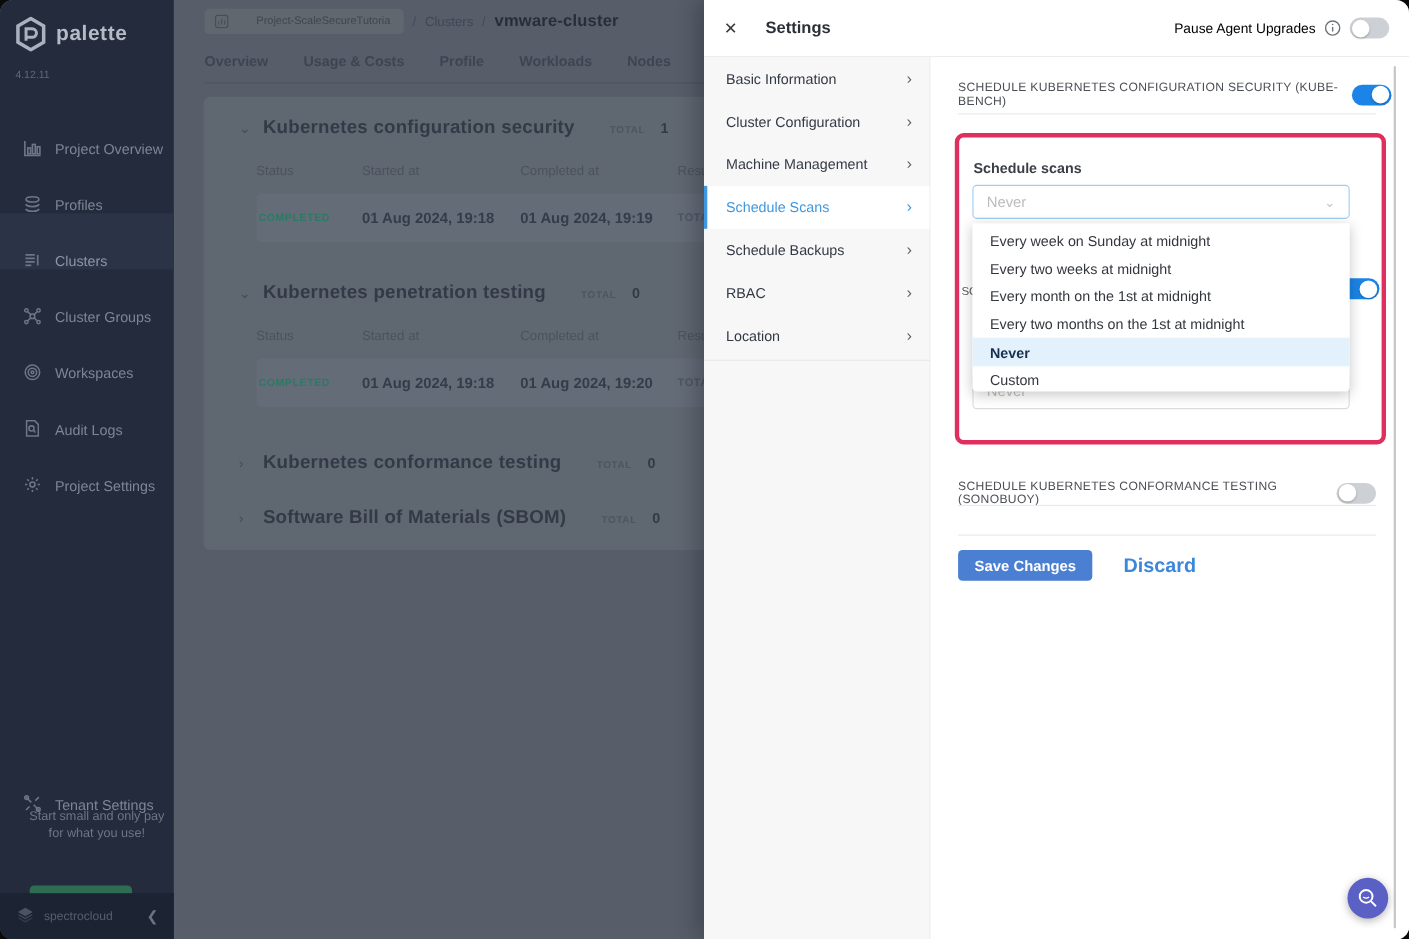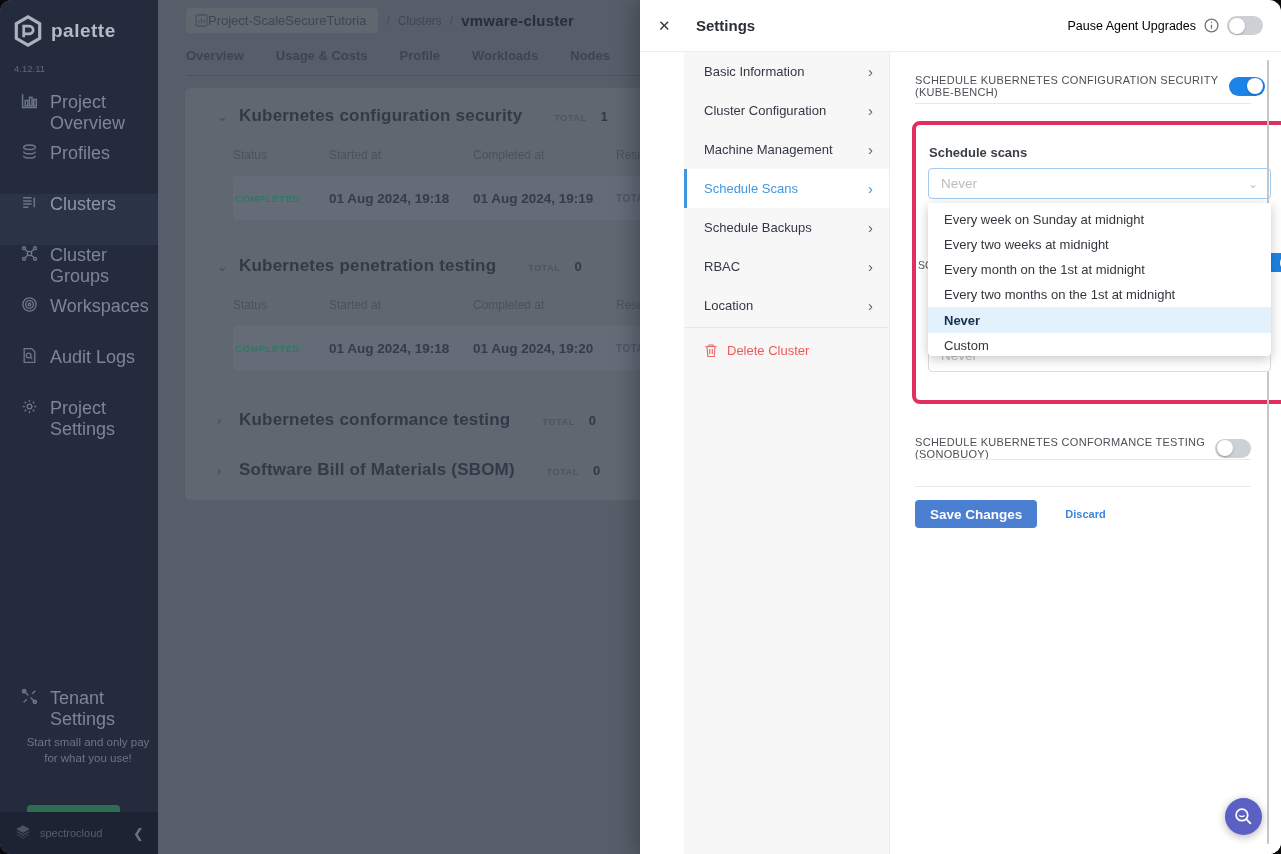--- a/index.html
+++ b/index.html
@@ -9,35 +9,35 @@
   
   .app { position:absolute; inset:0; background:#575e69; }
 
   
   .sidebar { position:absolute; left:0; top:0; width:158px; height:854px; background:#232b3c; }
   .logo-row { position:absolute; left:13px; top:15px; display:flex; align-items:center; gap:8px; }
   .logo-mark { width:30px; height:32px; color:#aab1bf; }
   .logo-text { font-size:19px; color:#b4bac6; letter-spacing:.5px; font-weight:600; }
   .version { position:absolute; left:14px; top:63px; font-size:9.5px; color:#5f6ptr778; color:#60687a; }
   .nav { position:absolute; left:0; top:92px; width:158px; }
-  .nav-item { display:flex; align-items:flex-start; gap:12px; height:51px; padding:0 0 0 21px; color:#7d8596; font-size:18px; cursor:pointer; }
+  .nav-item { display:flex; align-items:flex-end; gap:12px; height:51px; padding:0 0 0 21px; color:#7d8596; font-size:13px; cursor:pointer; }
   .nav-item.active { background:#2b3447; color:#8d95a6; }
   .nav-icon { width:17px; height:17px; flex:0 0 17px; color:#6d7687; }
   .tenant { position:absolute; left:0; top:688px; width:158px; }
   .promo { position:absolute; left:0; top:735px; width:176px; text-align:center; font-size:11.5px; line-height:1.35; color:#6e7685; }
   .upgrade-btn { position:absolute; left:27px; top:777px; width:93px; height:26px; background:#2f6d53; border:none; border-radius:4px; color:#86b79d; font-size:12px; font-family:inherit; cursor:pointer;margin-top:28px; }
   .side-footer { position:absolute; left:0; bottom:0; width:158px; height:42px; background:#1c2433; display:flex; align-items:center; padding:0 14px; }
   .brand-logo { width:18px; height:18px; color:#4b5365; }
   .brand-name { margin-left:8px; font-size:11px; color:#565e6f; }
   .collapse { margin-left:auto; color:#6a7283; font-size:13px; cursor:pointer; }
 
   
   .main { position:absolute; left:158px; top:0; right:0; height:854px; overflow:hidden; }
   .crumbs { position:absolute; left:28px; top:8px; display:flex; align-items:center; gap:8px; }
-  .crumb-pill { display:flex; align-items:center; gap:0; background:#60676f; border-radius:4px; padding:5px 12px 5px 9px; font-size:13px; color:#3f4653; cursor:pointer;text-align:center; }
+  .crumb-pill { display:flex; align-items:center; gap:25px; background:#60676f; border-radius:4px; padding:5px 12px 5px 9px; font-size:10px; color:#3f4653; cursor:pointer;text-align:center; }
   .crumb-icon { width:13px; height:13px; color:#474e5b; }
   .crumb-sep { color:#434a56; font-size:12px; }
   .crumb-link { color:#3f4754; font-size:12px; cursor:pointer; }
   .crumb-current { color:#272e3a; font-size:15px; font-weight:700; letter-spacing:.2px; }
   .tabs { position:absolute; left:28px; top:48px; right:0; display:flex; gap:32px; border-bottom:1px solid #4c535f; padding-bottom:12px; width:612px; }
   .tab { font-size:13px; color:#3d4552; font-weight:600; cursor:pointer; white-space:nowrap; }
 
   .content-card { position:absolute; left:27px; top:88px; width:1096px; height:412px; background:#5f6771; border-radius:6px; }
   .section { position:absolute; left:32px; right:0; }
   .sec-title-row { display:flex; align-items:baseline; gap:10px; }
@@ -53,42 +53,42 @@
 
   
   .panel { position:absolute; left:640px; top:0; width:641px; height:854px; background:#ffffff; box-shadow:-6px 0 18px rgba(10,14,22,.28); }
   .panel-header { position:relative; height:52px; border-bottom:1px solid #ececec; display:flex; align-items:center; padding:0 18px; }
   .close-x { font-size:15px; color:#3a3a3a; cursor:pointer; width:20px; }
   .panel-title { margin-left:18px; font-size:15px; font-weight:700; color:#2b2f36; }
   .pause-wrap { margin-left:auto; display:flex; align-items:center; gap:8px; }
   .pause-label { font-size:12.5px; color:#000000; }
   .info-icon { width:15px; height:15px; color:#6f747c; cursor:pointer; }
 
-  .panel-body { position:absolute; top:52px; left:0; right:0; bottom:0; display:flex;padding-left:44px; }
+  .panel-body { position:absolute; top:52px; left:0; right:0; bottom:0; display:flex; }
   .panel-menu { width:206px; background:#f7f7f8; border-right:1px solid #ececec; padding-top:0; }
   .menu-item { position:relative; display:flex; align-items:center; height:39px; padding:0 16px 0 20px; font-size:13px; color:#333944; cursor:pointer; }
   .menu-item .mi-chevron { margin-left:auto; color:#5c626c; font-size:15px; }
   .menu-item.selected { background:#ffffff; color:#3f97e0; }
   .menu-item.selected::before { content:""; position:absolute; left:0; top:0; bottom:0; width:3px; background:#3f97e0; }
   .menu-item.selected .mi-chevron { color:#3f97e0; }
   .menu-sep { border-top:1px solid #e7e7e7; margin-top:2px; }
   .delete-item { display:flex; align-items:center; gap:9px; height:44px; padding:0 20px; color:#ee5a5a; font-size:13px; cursor:pointer; }
   .trash-icon { width:14px; height:15px; color:#ef6d6d; }
 
   .panel-content { position:relative; flex:1; background:#ffffff; }
   .kb-row { position:absolute; left:25px; right:16px; top:22px; display:flex; align-items:center; justify-content:space-between; }
   .setting-caps-label { font-size:11px; letter-spacing:.3px; color:#4c4f55; }
   .divider { position:absolute; left:25px; right:30px; height:1px; background:#e9e9e9; }
   .d1 { top:51px; }
   .sb-row { position:absolute; left:25px; right:30px; top:384px; display:flex; align-items:center; justify-content:space-between; }
   .d2 { top:407px; }
   .d3 { top:434px; }
   .save-row { position:absolute; left:25px; top:448px; display:flex; align-items:center; gap:28px; }
   .save-btn { background:#4a7fd1; color:#fff; border:none; border-radius:4px; height:28px; padding:0 15px; font-size:13.5px; font-weight:700; font-family:inherit; cursor:pointer; }
-  .discard-link { color:#3d87da; font-size:11px; font-weight:700; cursor:pointer; }
+  .discard-link { color:#3d87da; font-size:18px; font-weight:700; cursor:pointer; }
   .panel-scrollbar { position:absolute; right:12px; top:8px; bottom:10px; width:2px; background:#c6c6c6; border-radius:2px; }
 
   
   .toggle { position:relative; width:36px; height:19px; border-radius:10px; cursor:pointer; flex:0 0 36px; }
   .toggle .knob { position:absolute; top:1.5px; width:16px; height:16px; border-radius:50%; background:#fff; box-shadow:0 1px 2px rgba(0,0,0,.25); }
   .toggle.on { background:#1b84e6; }
   .toggle.on .knob { right:2px; }
   .toggle.off { background:#cdd0d5; }
   .toggle.off .knob { left:2px; }
 
@@ -347,29 +347,20 @@
           </div>
         <div class="menu-item">
             <span>RBAC</span>
             <span class="mi-chevron">›</span>
           </div>
         <div class="menu-item">
             <span>Location</span>
             <span class="mi-chevron">›</span>
           </div>
         <div class="menu-sep"></div>
-        <div class="delete-item">
-          <svg class="trash-icon" viewBox="0 0 14 15" fill="none" stroke="currentColor" stroke-width="1.2">
-              <path d="M1.5 3.5 h11"></path>
-              <path d="M5 3.5 V2 h4 v1.5"></path>
-              <path d="M3 3.5 L3.8 13.5 h6.4 L11 3.5"></path>
-              <path d="M5.7 6 v5 M8.3 6 v5"></path>
-            </svg>
-          <span>Delete Cluster</span>
-        </div>
       </div>
 
       <div class="panel-content">
         <div class="kb-row">
           <span class="setting-caps-label">SCHEDULE KUBERNETES CONFIGURATION SECURITY (KUBE-BENCH)</span>
           <div class="toggle on">
               <div class="knob"></div>
             </div>
         </div>
         <div class="divider d1"></div>

